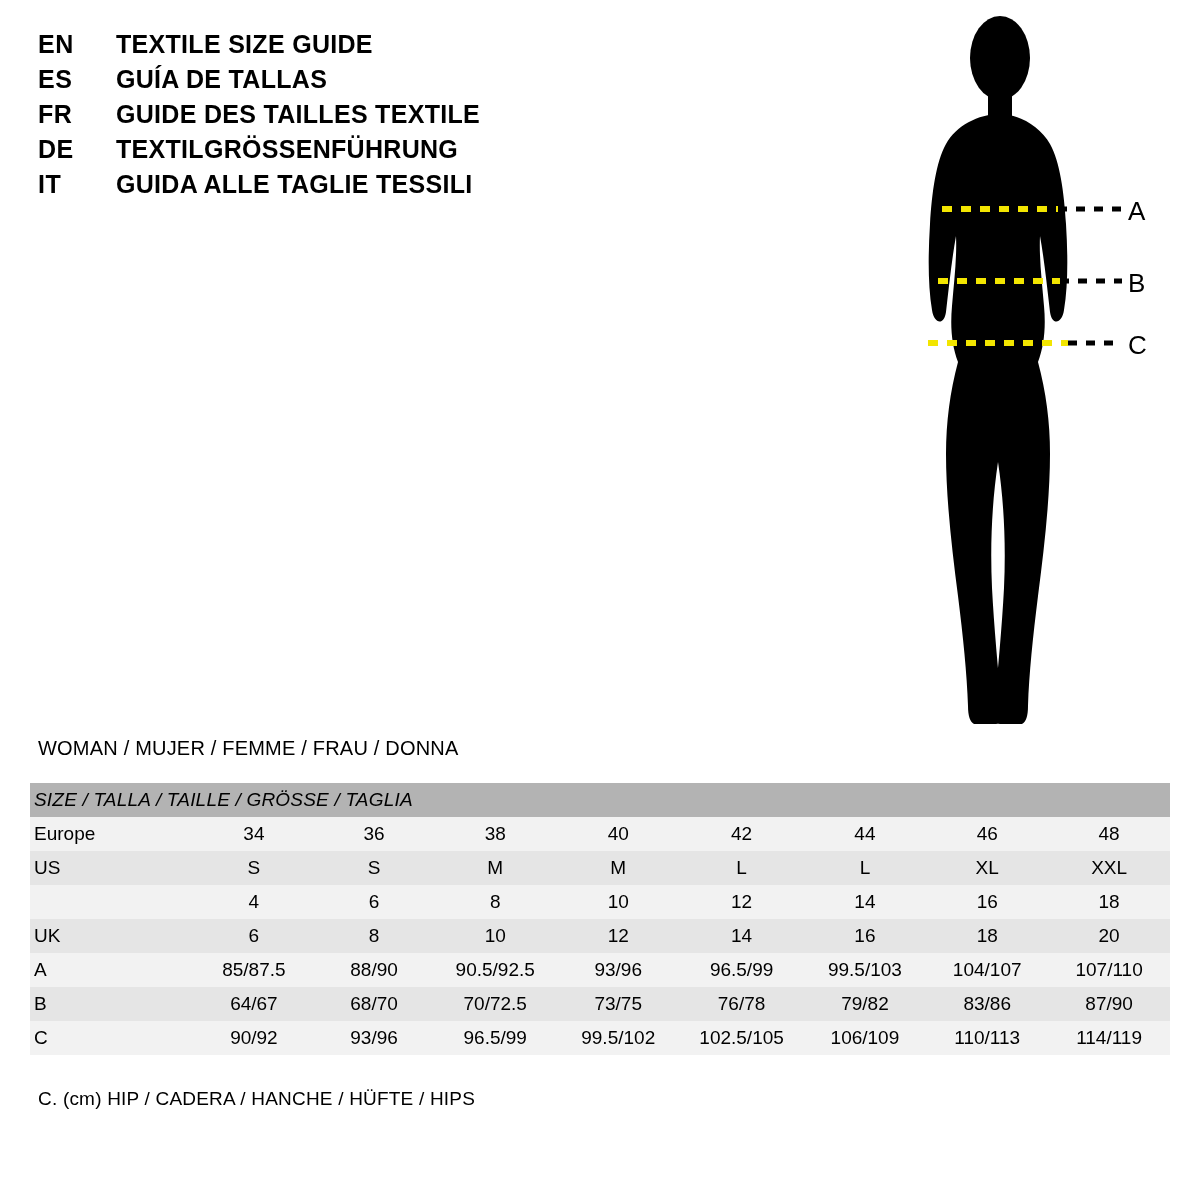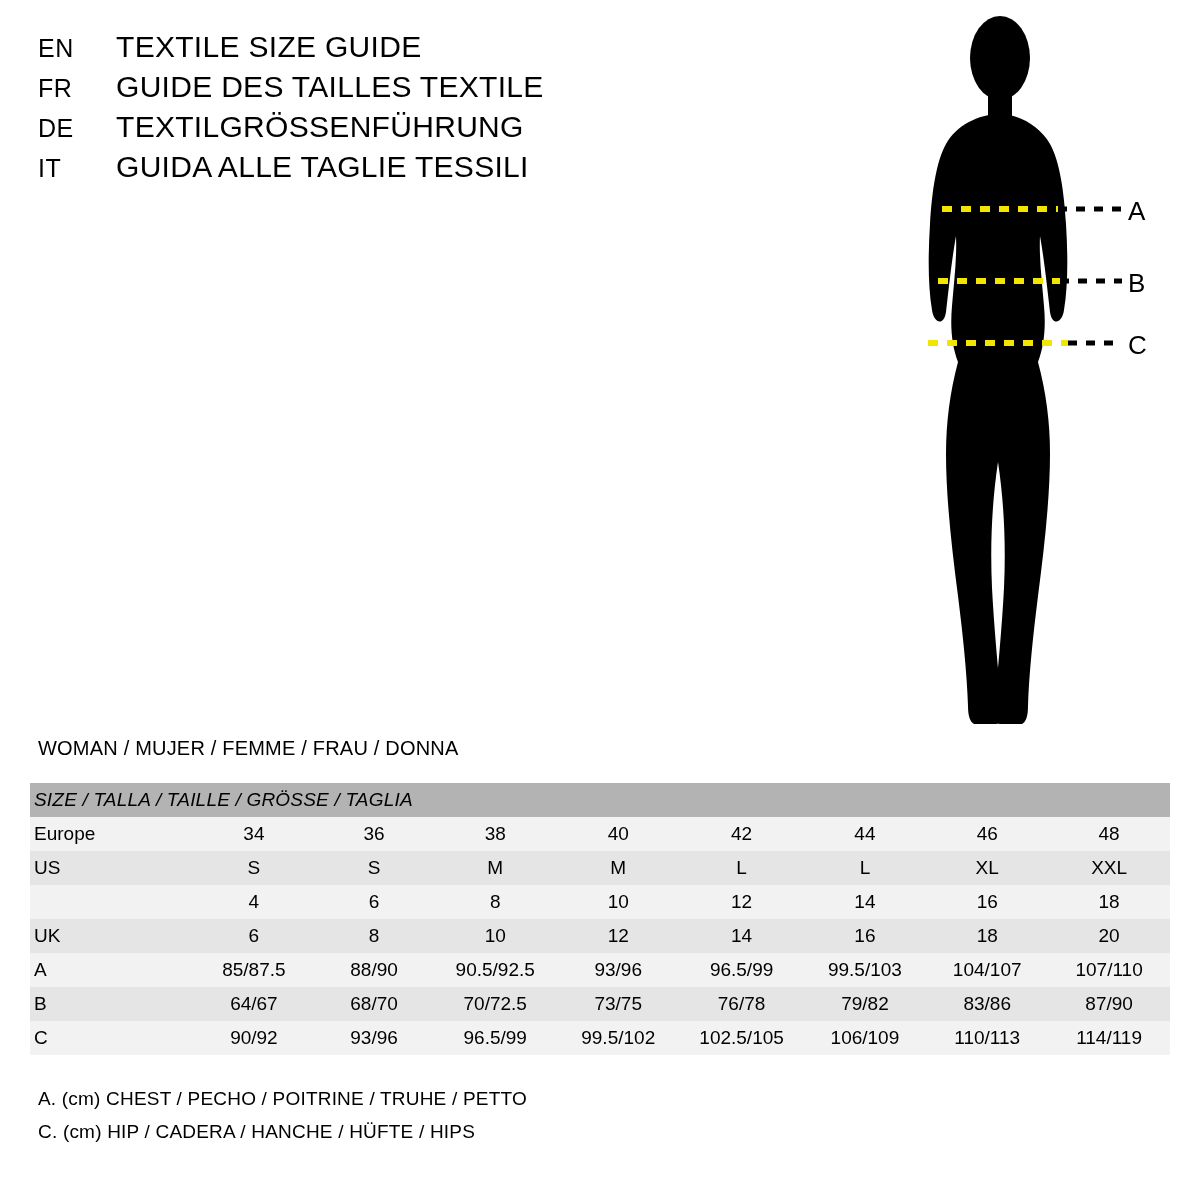--- a/index.html
+++ b/index.html
@@ -21,28 +21,29 @@
     position: absolute;
     top: 30px;
     left: 38px;
     width: 620px;
   }
   .lang-row {
     display: flex;
     align-items: baseline;
     margin-bottom: 6px;
     white-space: nowrap;
+    font-weight: bold;
   }
   .lang-code {
     width: 78px;
     font-size: 25px;
     letter-spacing: 0.5px;
   }
   .lang-text {
-    font-size: 30px;
+    font-size: 25px;
     letter-spacing: 0.3px;
   }
 
   
   .figure-area {
     position: absolute;
     top: 10px;
     left: 860px;
     width: 330px;
     height: 740px;
@@ -117,20 +118,24 @@
     letter-spacing: 0.2px;
   }
 </style>
 </head>
 <body>
 
 <div class="lang-block">
   <div class="lang-row">
     <span class="lang-code">EN</span>
     <span class="lang-text">TEXTILE SIZE GUIDE</span>
+  </div>
+  <div class="lang-row">
+    <span class="lang-code">ES</span>
+    <span class="lang-text">GUÍA DE TALLAS</span>
   </div>
   <div class="lang-row">
     <span class="lang-code">FR</span>
     <span class="lang-text">GUIDE DES TAILLES TEXTILE</span>
   </div>
   <div class="lang-row">
     <span class="lang-code">DE</span>
     <span class="lang-text">TEXTILGRÖSSENFÜHRUNG</span>
   </div>
   <div class="lang-row">
@@ -280,15 +285,14 @@
     <td class="val-cell">99.5/102</td>
     <td class="val-cell">102.5/105</td>
     <td class="val-cell">106/109</td>
     <td class="val-cell">110/113</td>
     <td class="val-cell">114/119</td>
   </tr>
 </tbody>
   </table>
 
 <div class="footnotes">
-  <div class="footnote">A. (cm) CHEST / PECHO / POITRINE / TRUHE / PETTO</div>
   <div class="footnote">C. (cm) HIP / CADERA / HANCHE / HÜFTE / HIPS</div>
 </div>
 
 </body></html>

